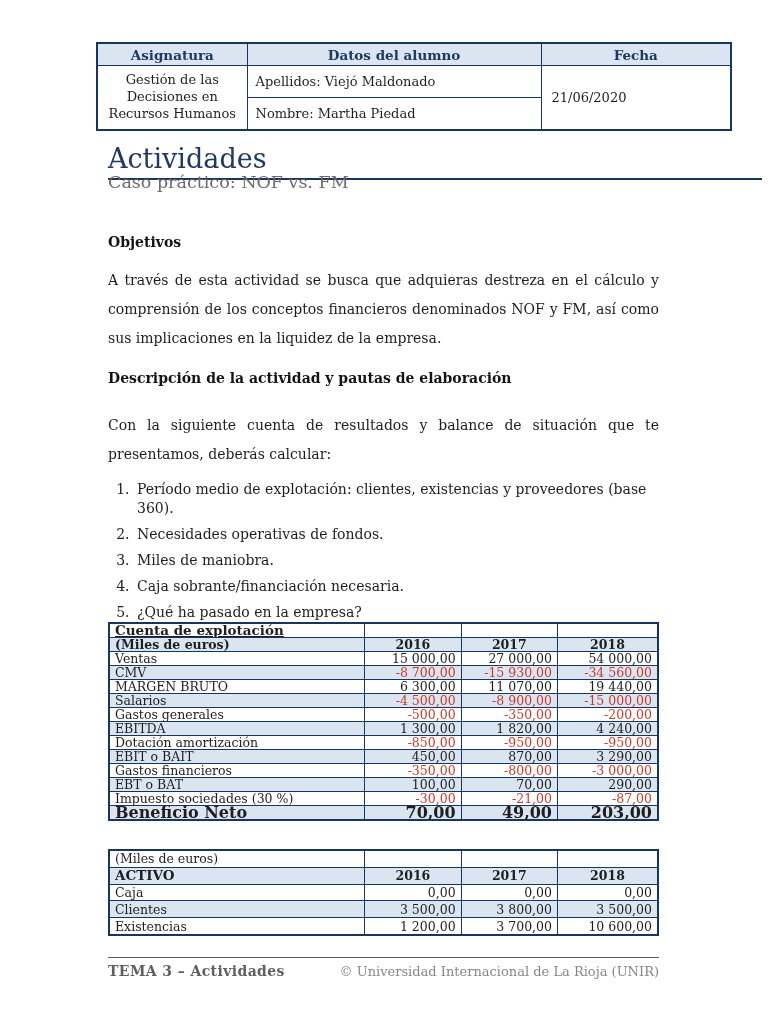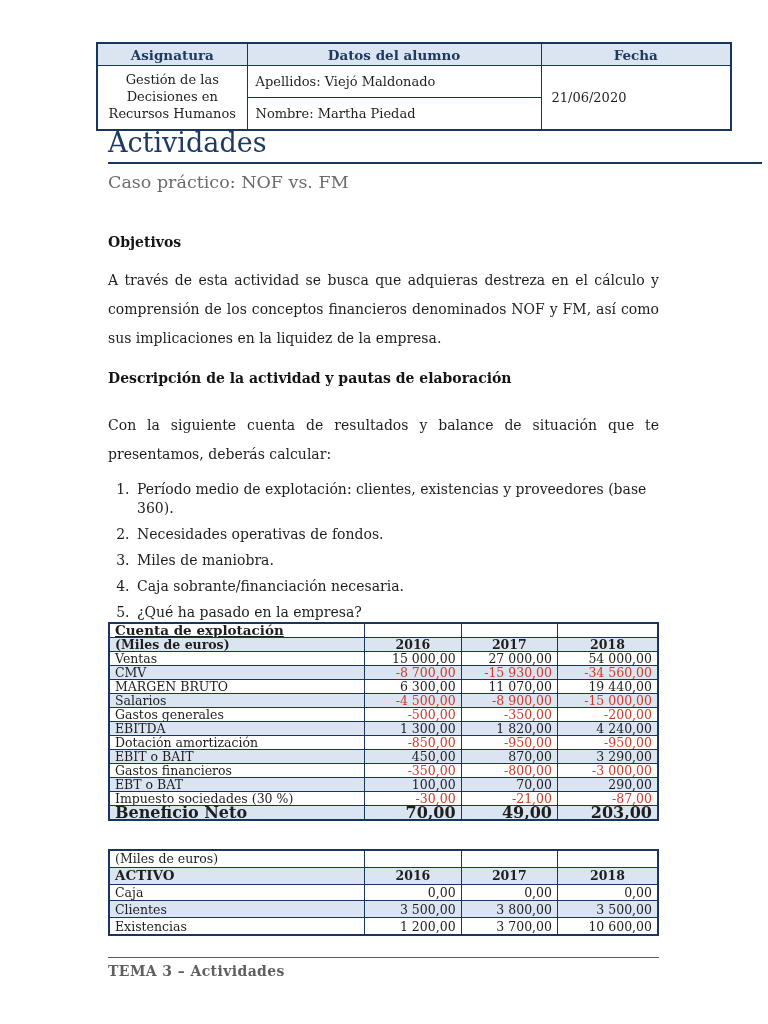--- a/index.html
+++ b/index.html
@@ -15,21 +15,21 @@
               table-layout:fixed;border:2px solid var(--border-navy);}
   .doc-header td{border:1px solid var(--border-navy);font-size:13px;color:var(--text);
                  padding:2px 8px;background:#fff;vertical-align:middle;}
   .doc-header tr.hd td{background:var(--row-blue);color:var(--accent-navy);font-weight:bold;
                  text-align:center;font-size:13.5px;height:19px;padding:1px 4px;}
   .doc-header td.subject{font-weight:normal;text-align:center;line-height:1.3;height:58px;}
   .doc-header td.plain{height:27px;}
   .doc-header td.date{padding-left:10px;}
 
   
-  .title{position:absolute;left:108px;top:127px;width:654px;margin:0;font-size:27px;
+  .title{position:absolute;left:108px;top:143px;width:654px;margin:0;font-size:27px;
          font-weight:normal;color:var(--accent-navy);line-height:1.2;
          border-bottom:2px solid var(--border-navy);padding-bottom:3px;}
   .subtitle{position:absolute;left:108px;top:172px;margin:0;font-size:17.5px;
          font-weight:normal;color:var(--subtitle-gray);}
 
   .h{position:absolute;left:108px;margin:0;font-size:14px;font-weight:bold;color:#141414;}
   #h-objetivos{top:234px;}
   #h-descripcion{top:370px;}
 
   .para{position:absolute;left:108px;width:551px;margin:0;font-size:14px;line-height:29px;
@@ -243,15 +243,16 @@
           <td class="t-label">Existencias</td>
           <td class="t-num">1 200,00</td>
           <td class="t-num">3 700,00</td>
           <td class="t-num">10 600,00</td>
         </tr>
       </tbody>
   </table>
 
   <div class="footer">
     <span class="f-left">TEMA 3 – Actividades</span>
+    <span class="f-right">© Universidad Internacional de La Rioja (UNIR)</span>
   </div>
 
 </div>
 
 </body></html>

